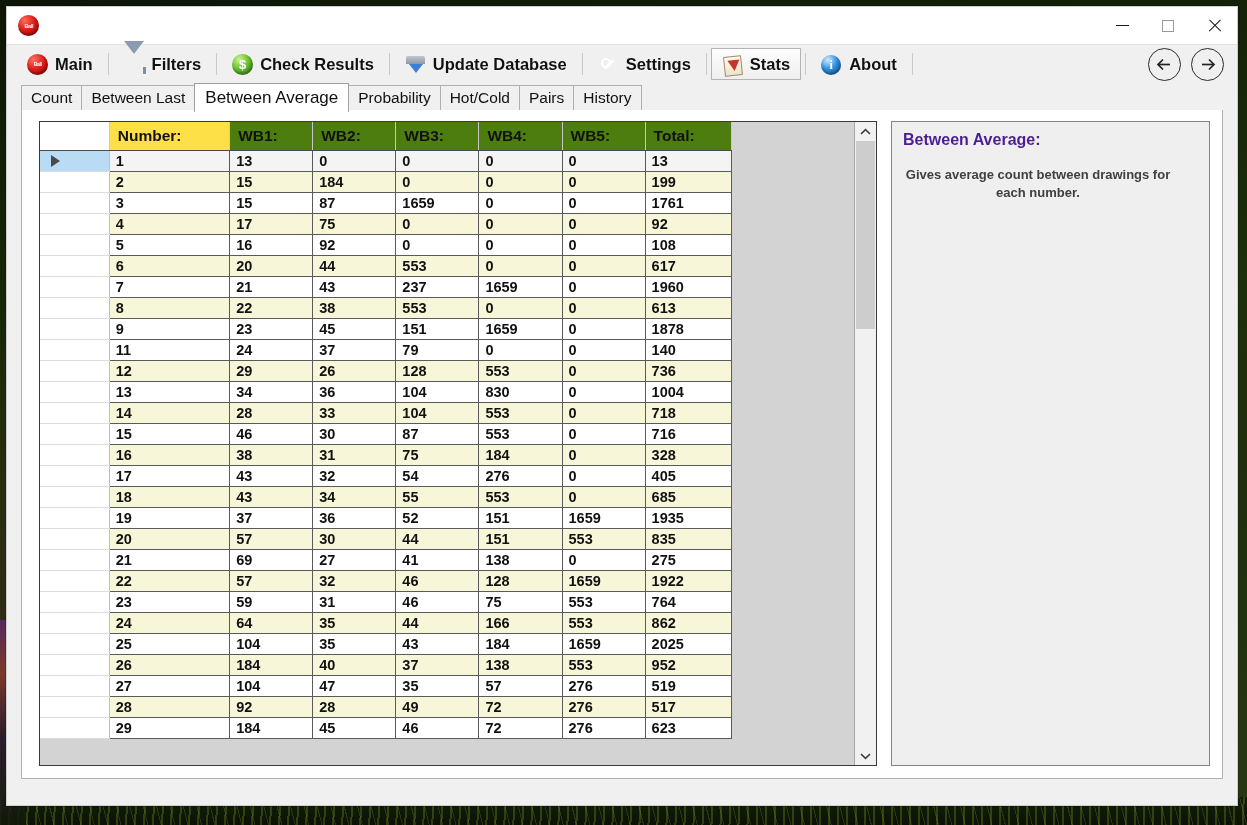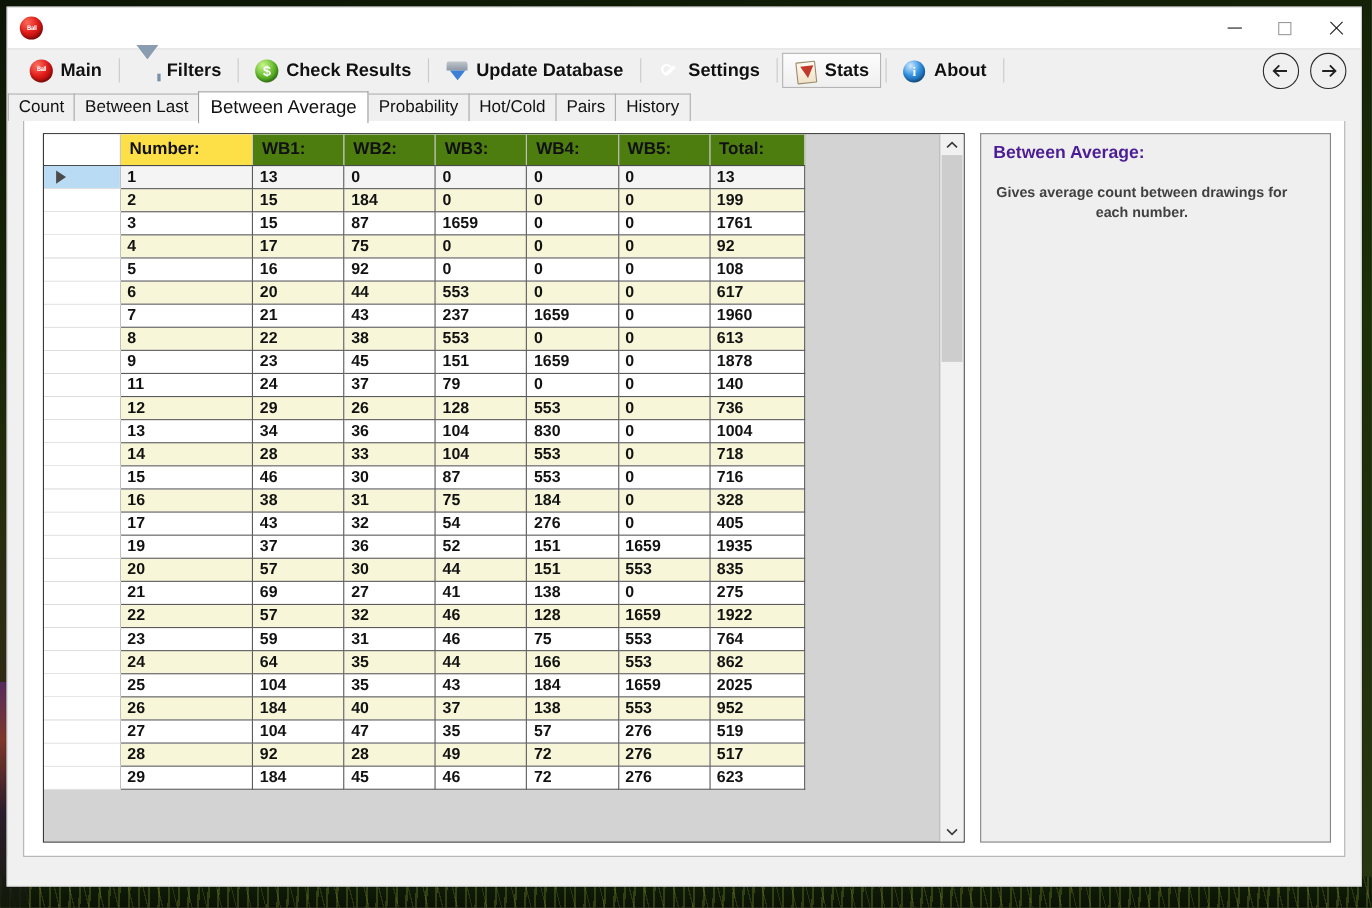--- a/index.html
+++ b/index.html
@@ -173,21 +173,21 @@
     width: 33px; height: 33px; border-radius: 50%;
     border: 1.6px solid #2b2b2b; background: #f0f0f0;
     display: flex; align-items: center; justify-content: center;
     cursor: default;
   }
   .nav-circle svg { display: block; }
 
   
   #tab-strip {
     flex: 0 0 27px; height: 27px;
-    display: flex; align-items: flex-end;
+    padding-left: 14px; display: flex; align-items: flex-end;
     background: #f0f0f0; position: relative; z-index: 3;
   }
   .tab {
     height: 25px; padding: 0 9px;
     display: flex; align-items: center;
     background: #f0f0f0;
     border: 1px solid #b0b0b0; border-bottom: none;
     font-size: 15.5px; color: #111; cursor: default;
     margin-right: -1px; white-space: nowrap;
   }
@@ -628,20 +628,30 @@
               <tr class="r-odd">
                 <td class="sel-cell"></td>
                 <td>17</td>
                 <td>43</td>
                 <td>32</td>
                 <td>54</td>
                 <td>276</td>
                 <td>0</td>
                 <td>405</td>
               </tr>
+              <tr class="r-even">
+                <td class="sel-cell"></td>
+                <td>18</td>
+                <td>43</td>
+                <td>34</td>
+                <td>55</td>
+                <td>553</td>
+                <td>0</td>
+                <td>685</td>
+              </tr>
               <tr class="r-odd">
                 <td class="sel-cell"></td>
                 <td>19</td>
                 <td>37</td>
                 <td>36</td>
                 <td>52</td>
                 <td>151</td>
                 <td>1659</td>
                 <td>1935</td>
               </tr>

